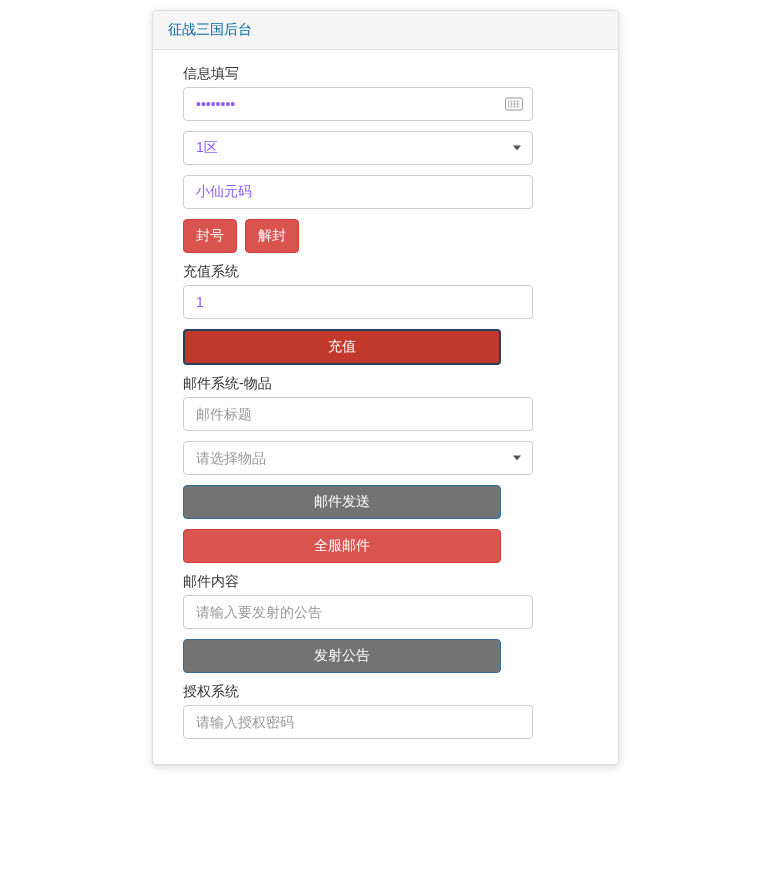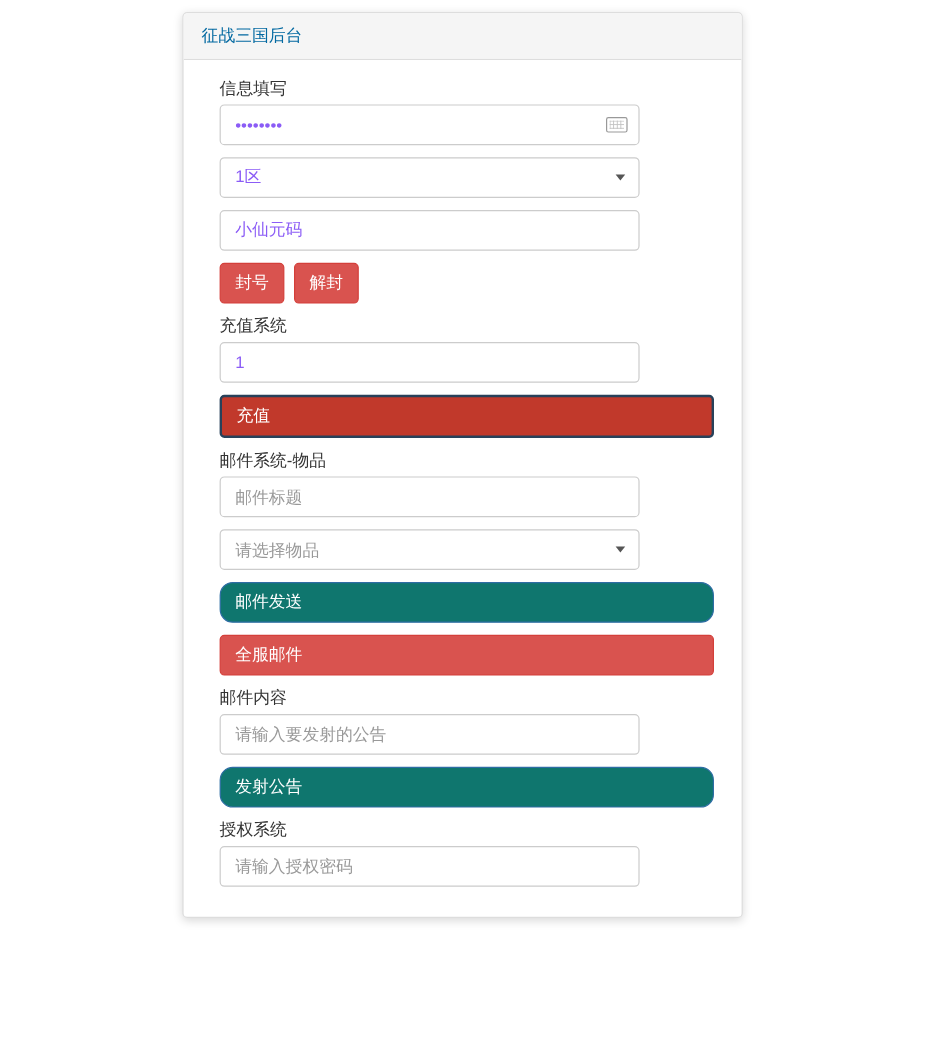--- a/index.html
+++ b/index.html
@@ -69,29 +69,29 @@
     }
     .btn {
       display: inline-block;
       padding: 6px 12px;
       font-size: 14px;
       border-radius: 4px;
       border: 1px solid transparent;
       cursor: pointer;
       color: #fff;
       line-height: 1.42857;
-      text-align: left;
+      text-align: center;
       vertical-align: middle;
       font-family: inherit;
     }
     .btn-danger { background: #d9534f; border-color: #d43f3a; }
-    .btn-primary { background: #0f766e; border-color: #2e6da4; border-radius: 11px; }
+    .btn-primary { background: #737373; border-color: #2e6da4; }
     .btn-block {
       display: block;
-      width: 412px;
+      width: 318px;
       margin-bottom: 10px;
     }
     .btn-row { margin-bottom: 10px; }
     .btn-row .btn { margin-right: 4px; }
     .recharge-btn {
       border: 2px solid #28415a;
       background: #c1392b;
       border-radius: 4px;
     }
     .keyboard-icon {

